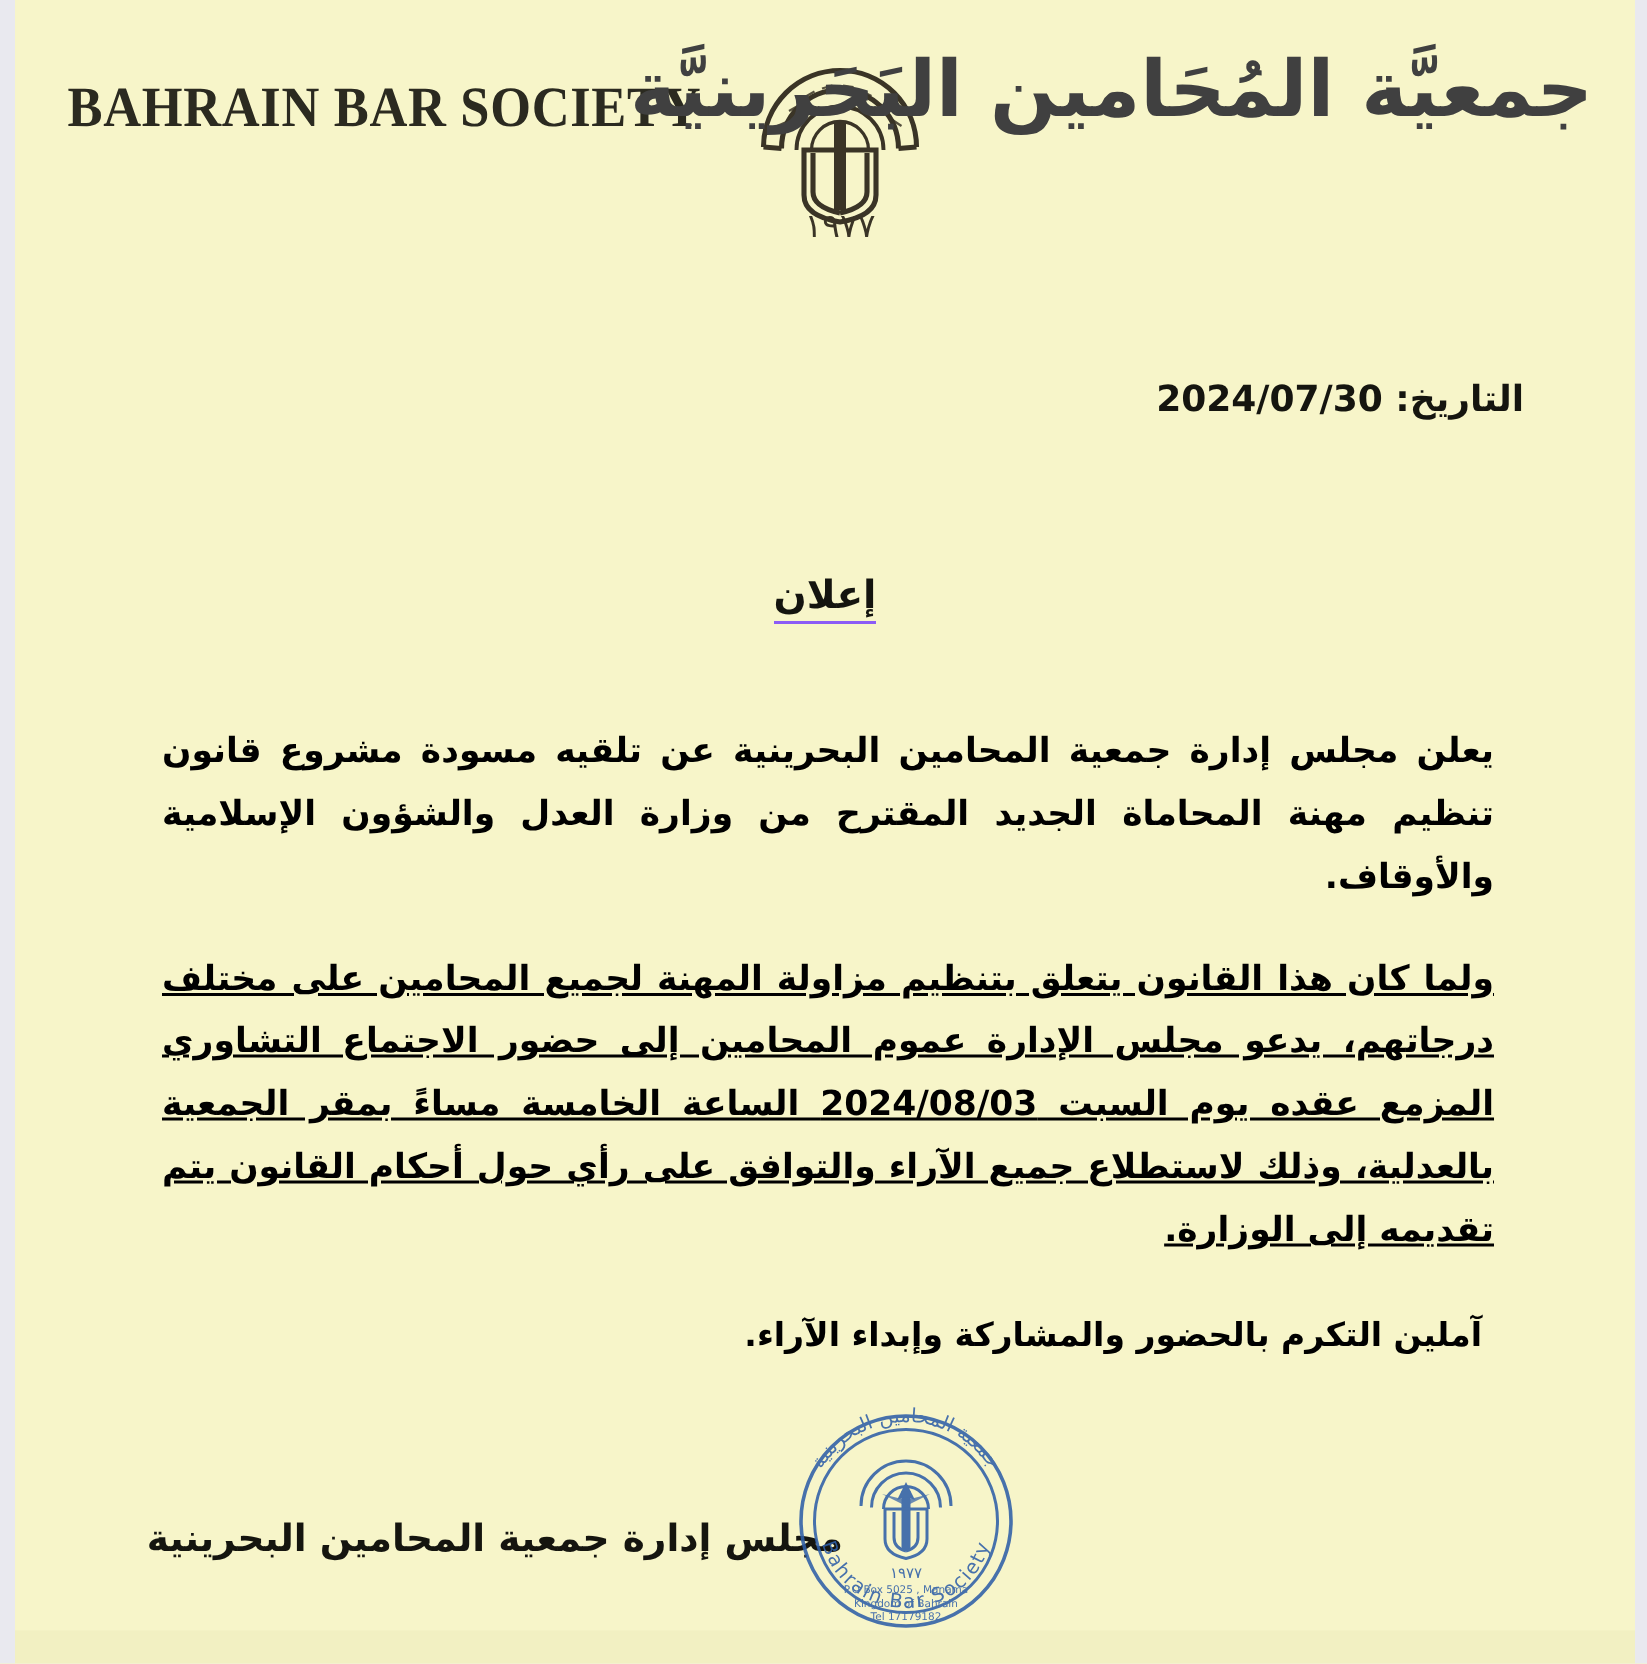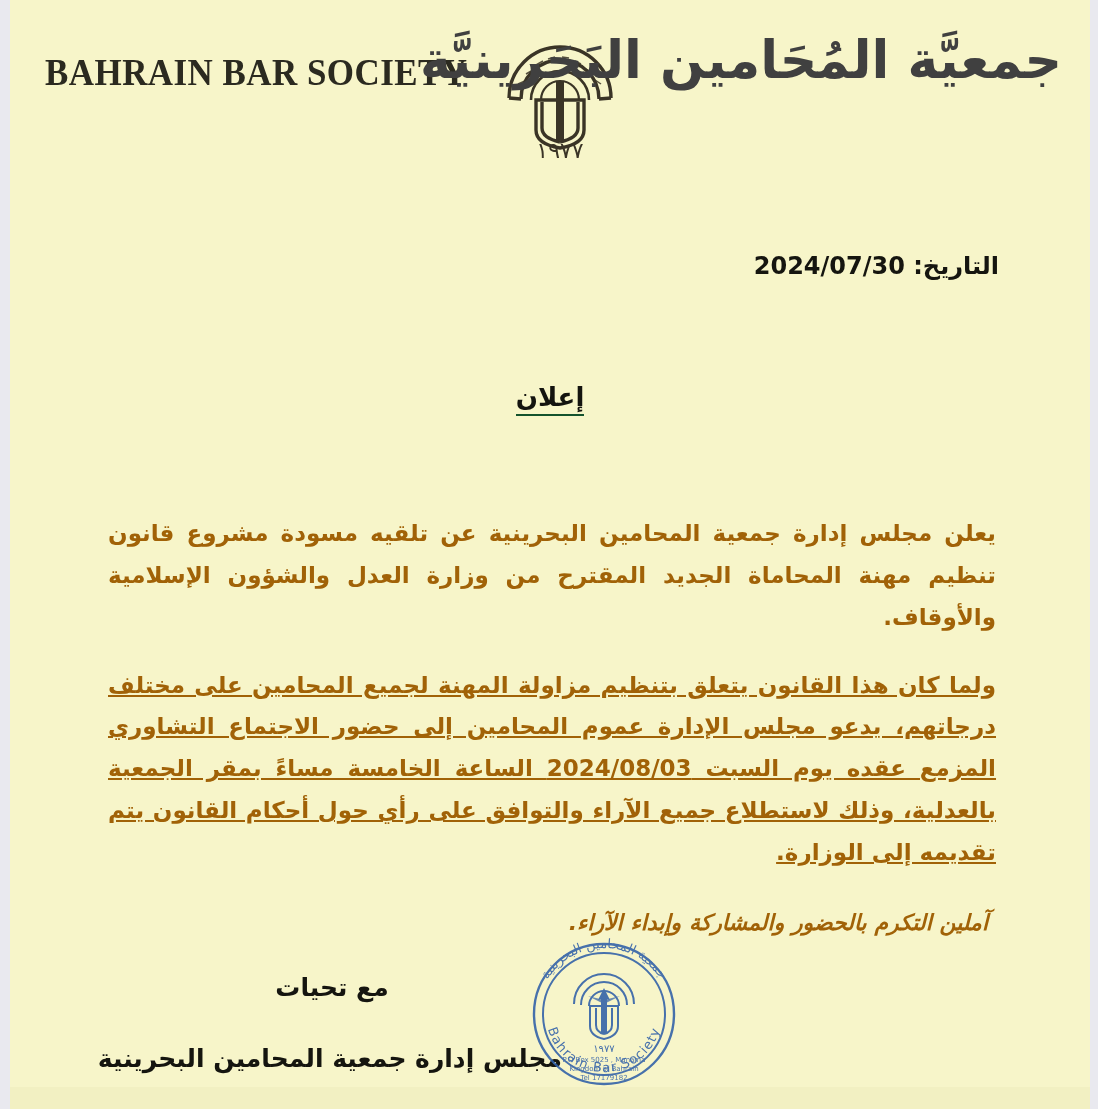--- a/index.html
+++ b/index.html
@@ -76,21 +76,21 @@
     left: 486px;
     top: 12px;
     width: 128px;
     height: 146px;
   }
   .emblem svg { display: block; width: 128px; height: 146px; }
 
   
   .date-line {
     position: absolute;
-    right: 91px;
+    right: 74px;
     top: 252px;
     direction: rtl;
     font-family: "DejaVu Sans", sans-serif;
     font-size: 24px;
     font-weight: bold;
     color: #15150f;
     white-space: nowrap;
   }
   .doc-title {
     position: absolute;
@@ -98,51 +98,50 @@
     right: 0;
     top: 382px;
     text-align: center;
     direction: rtl;
     font-family: "DejaVu Sans", sans-serif;
     font-size: 26px;
     font-weight: bold;
     color: #14140f;
   }
   .doc-title span {
-    border-bottom: 2px solid #14532d;
+    border-bottom: 2px solid #8b5cf6;
     padding-bottom: 2px;
   }
 
   .body-block {
     position: absolute;
     left: 98px;
-    top: 513px;
+    top: 481px;
     width: 888px;
     direction: rtl;
     text-align: justify;
     font-family: "DejaVu Sans", sans-serif;
-    color: #a16207;
+    color: #000000;
   }
   .para {
     font-size: 23px;
     font-weight: bold;
     line-height: 1.82;
     margin: 0 0 26px 0;
     text-align: justify;
     text-align-last: right;
   }
   .para.tight { margin-bottom: 30px; text-decoration: underline; }
   .closing {
     font-size: 22px;
     font-weight: bold;
     line-height: 1.7;
     margin: 14px 0 0 0;
     text-align: right;
     padding-right: 8px;
-    font-style: italic;
   }
 
   
   .signature {
     position: absolute;
     right: 528px;
     top: 972px;
     width: 460px;
     direction: rtl;
     text-align: center;
@@ -230,21 +229,20 @@
     <span>إعلان</span>
   </div>
 
   <div class="body-block">
     <p class="para">يعلن مجلس إدارة جمعية المحامين البحرينية عن تلقيه مسودة مشروع قانون تنظيم مهنة المحاماة الجديد المقترح من وزارة العدل والشؤون الإسلامية والأوقاف.</p>
     <p class="para tight">ولما كان هذا القانون يتعلق بتنظيم مزاولة المهنة لجميع المحامين على مختلف درجاتهم، يدعو مجلس الإدارة عموم المحامين إلى حضور الاجتماع التشاوري المزمع عقده يوم السبت 2024/08/03 الساعة الخامسة مساءً بمقر الجمعية بالعدلية، وذلك لاستطلاع جميع الآراء والتوافق على رأي حول أحكام القانون يتم تقديمه إلى الوزارة.</p>
     <p class="closing">آملين التكرم بالحضور والمشاركة وإبداء الآراء.</p>
   </div>
 
   <div class="signature">
-    <div class="sig-greeting">مع تحيات</div>
     <div class="sig-org">مجلس إدارة جمعية المحامين البحرينية</div>
   </div>
 
   <div class="stamp">
     <svg viewBox="0 0 172 172" xmlns="http://www.w3.org/2000/svg">
       <defs>
         <path id="ringTop" d="M86 86 m-66 0 a66 66 0 0 1 132 0"></path>
         <path id="ringBottom" d="M86 86 m-58 0 a58 58 0 0 0 116 0"></path>
       </defs>
 

